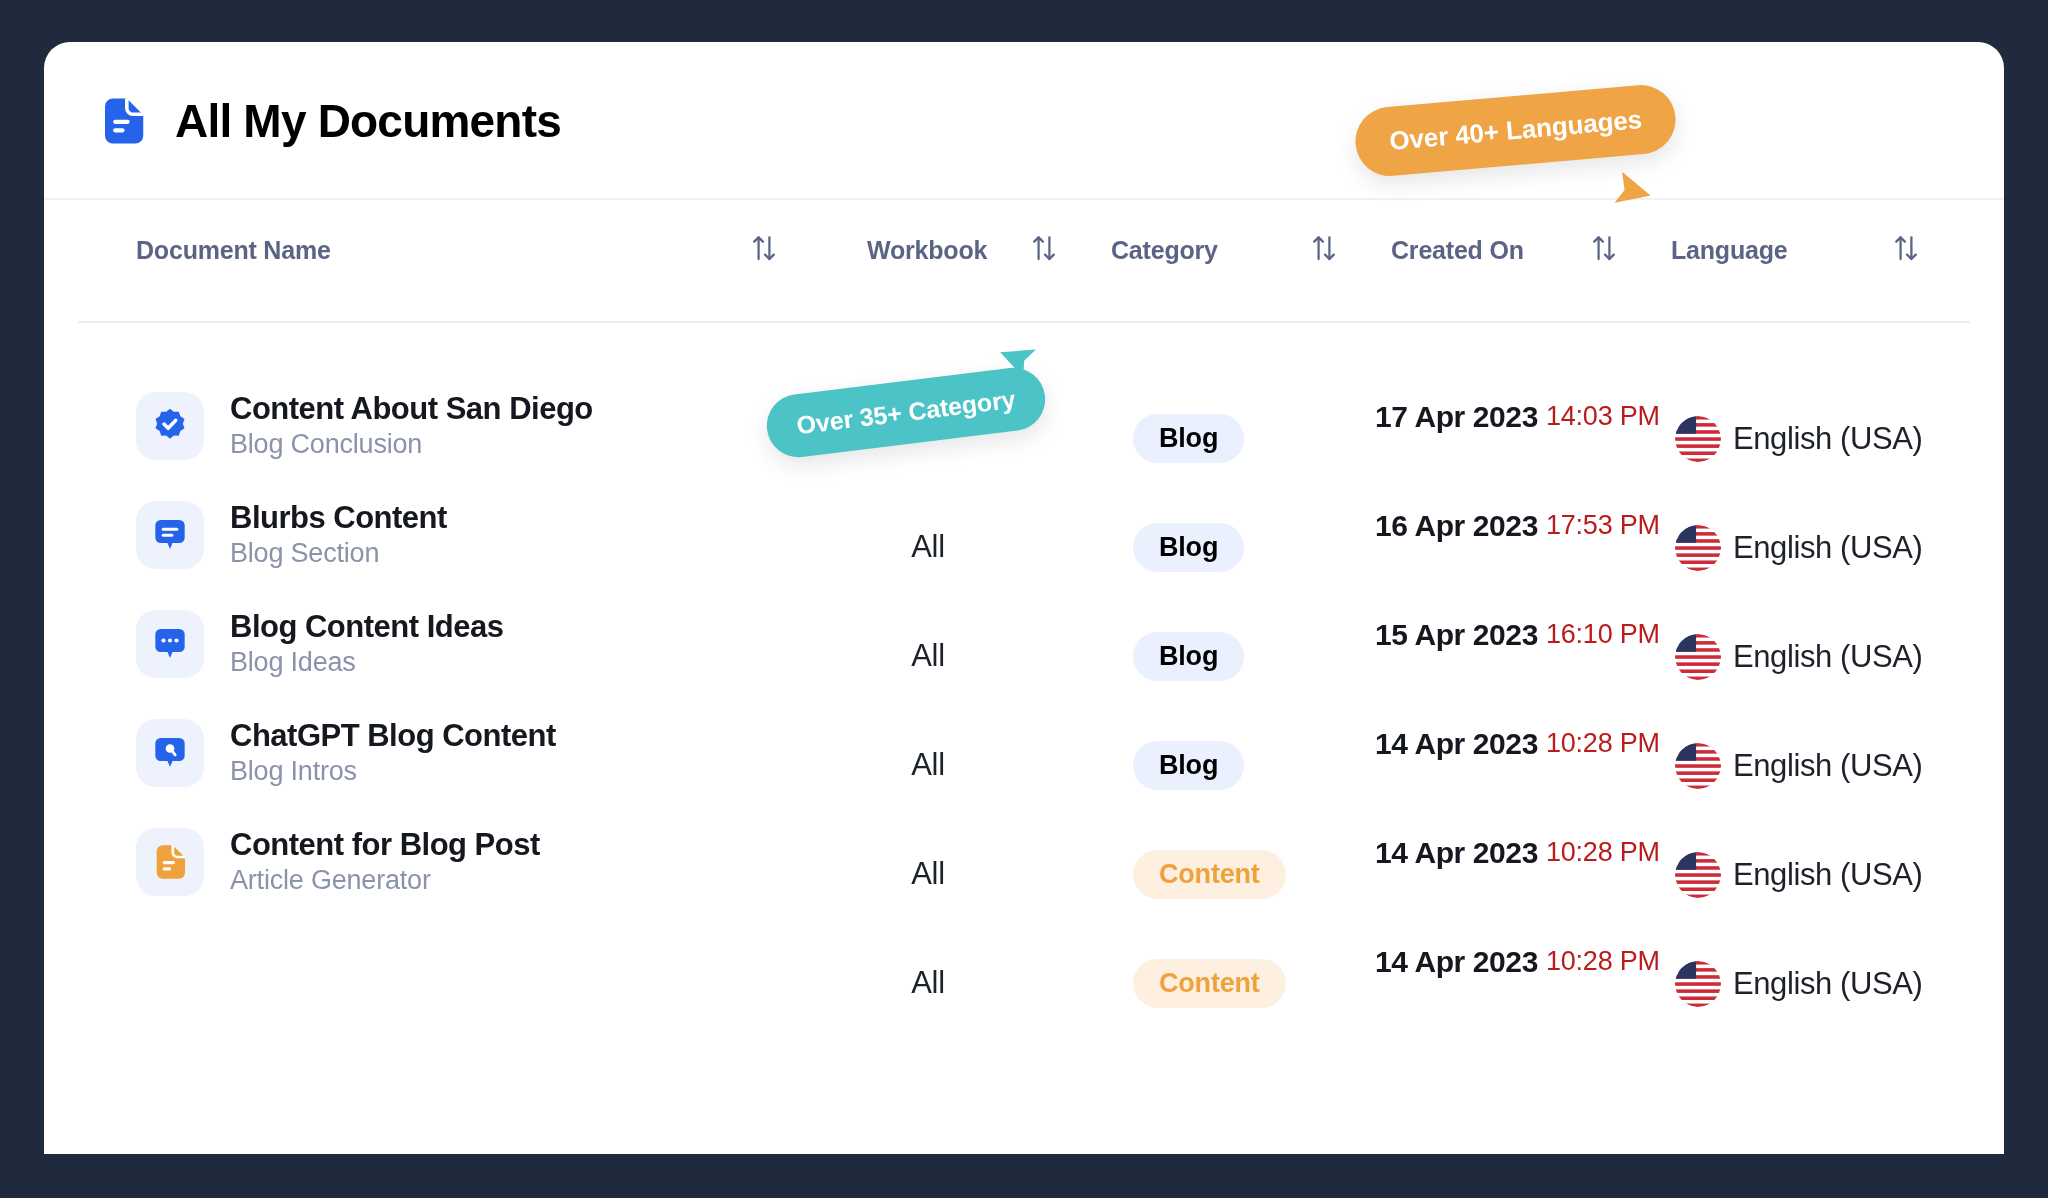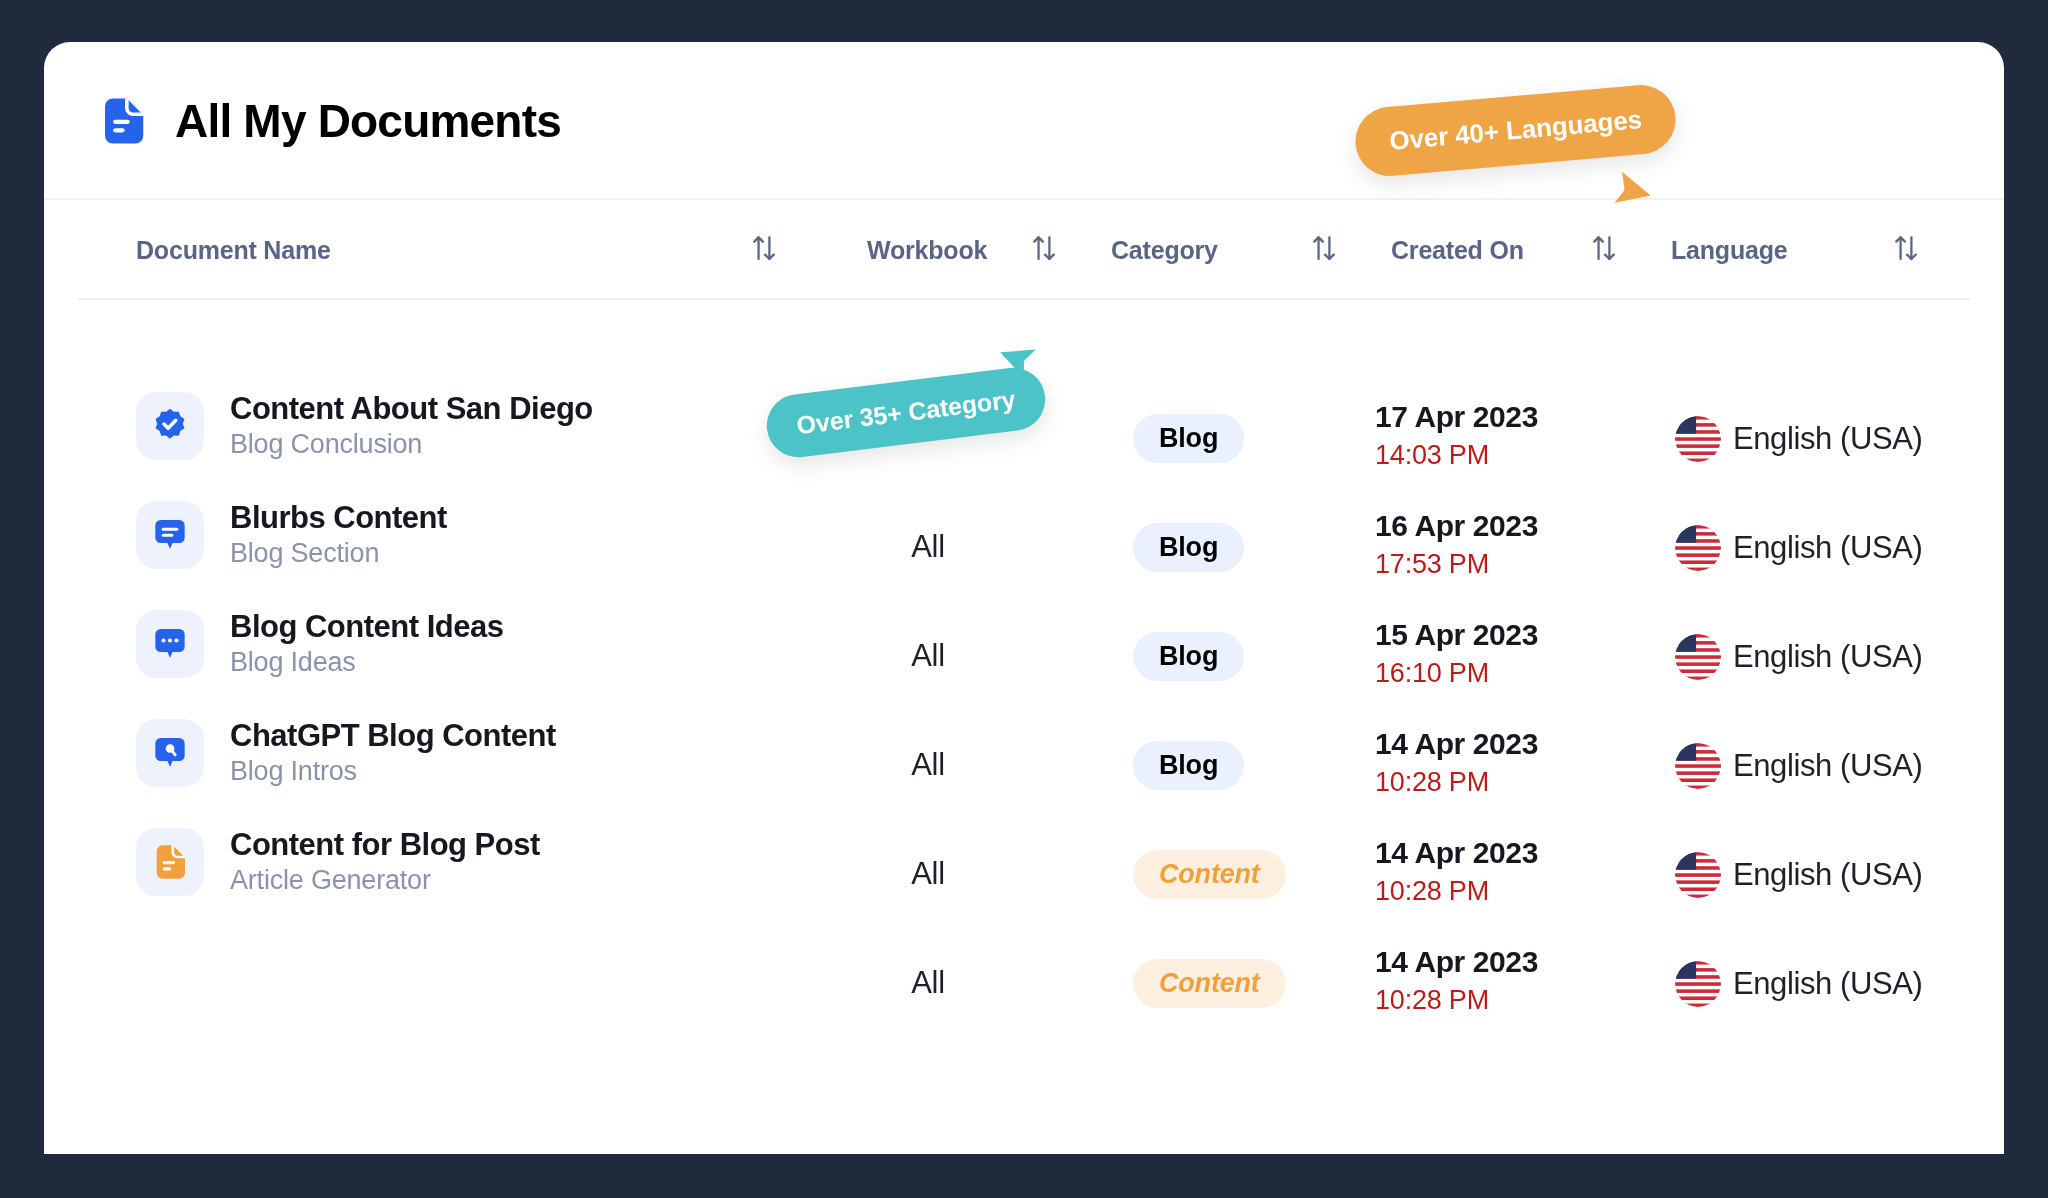--- a/index.html
+++ b/index.html
@@ -68,21 +68,21 @@
     line-height: 1;
     white-space: nowrap;
   }
 
   
   #thead {
     position: absolute;
     left: 34px;
     top: 158px;
     width: 1892px;
-    height: 100px;
+    height: 123px;
     border-bottom: 2px solid #edeef1;
   }
 
   .th {
     position: absolute;
     top: 36px;
     font-size: 25px;
     font-weight: bold;
     color: #5a6485;
     letter-spacing: -0.2px;
@@ -169,29 +169,29 @@
     padding: 11px 26px;
     border-radius: 999px;
     font-size: 27px;
     font-weight: bold;
     letter-spacing: -0.2px;
     line-height: 1;
     white-space: nowrap;
   }
 
   .pill-blog { background: #eaf0fe; color: #000000; }
-  .pill-content { background: #fdf0e0; color: #f0a13c; font-style: italic; }
+  .pill-content { background: #fdf0e0; color: #f0a13c; }
 
   .cell-date {
     position: absolute;
     left: 1297px;
     top: 28px;
     display: flex;
-    flex-direction: column;
     gap: 8px;
+    align-items: center;
   }
 
   .date-main {
     font-size: 30px;
     font-weight: bold;
     color: #15181f;
     letter-spacing: -0.4px;
     line-height: 1.1;
     white-space: nowrap;
   }

